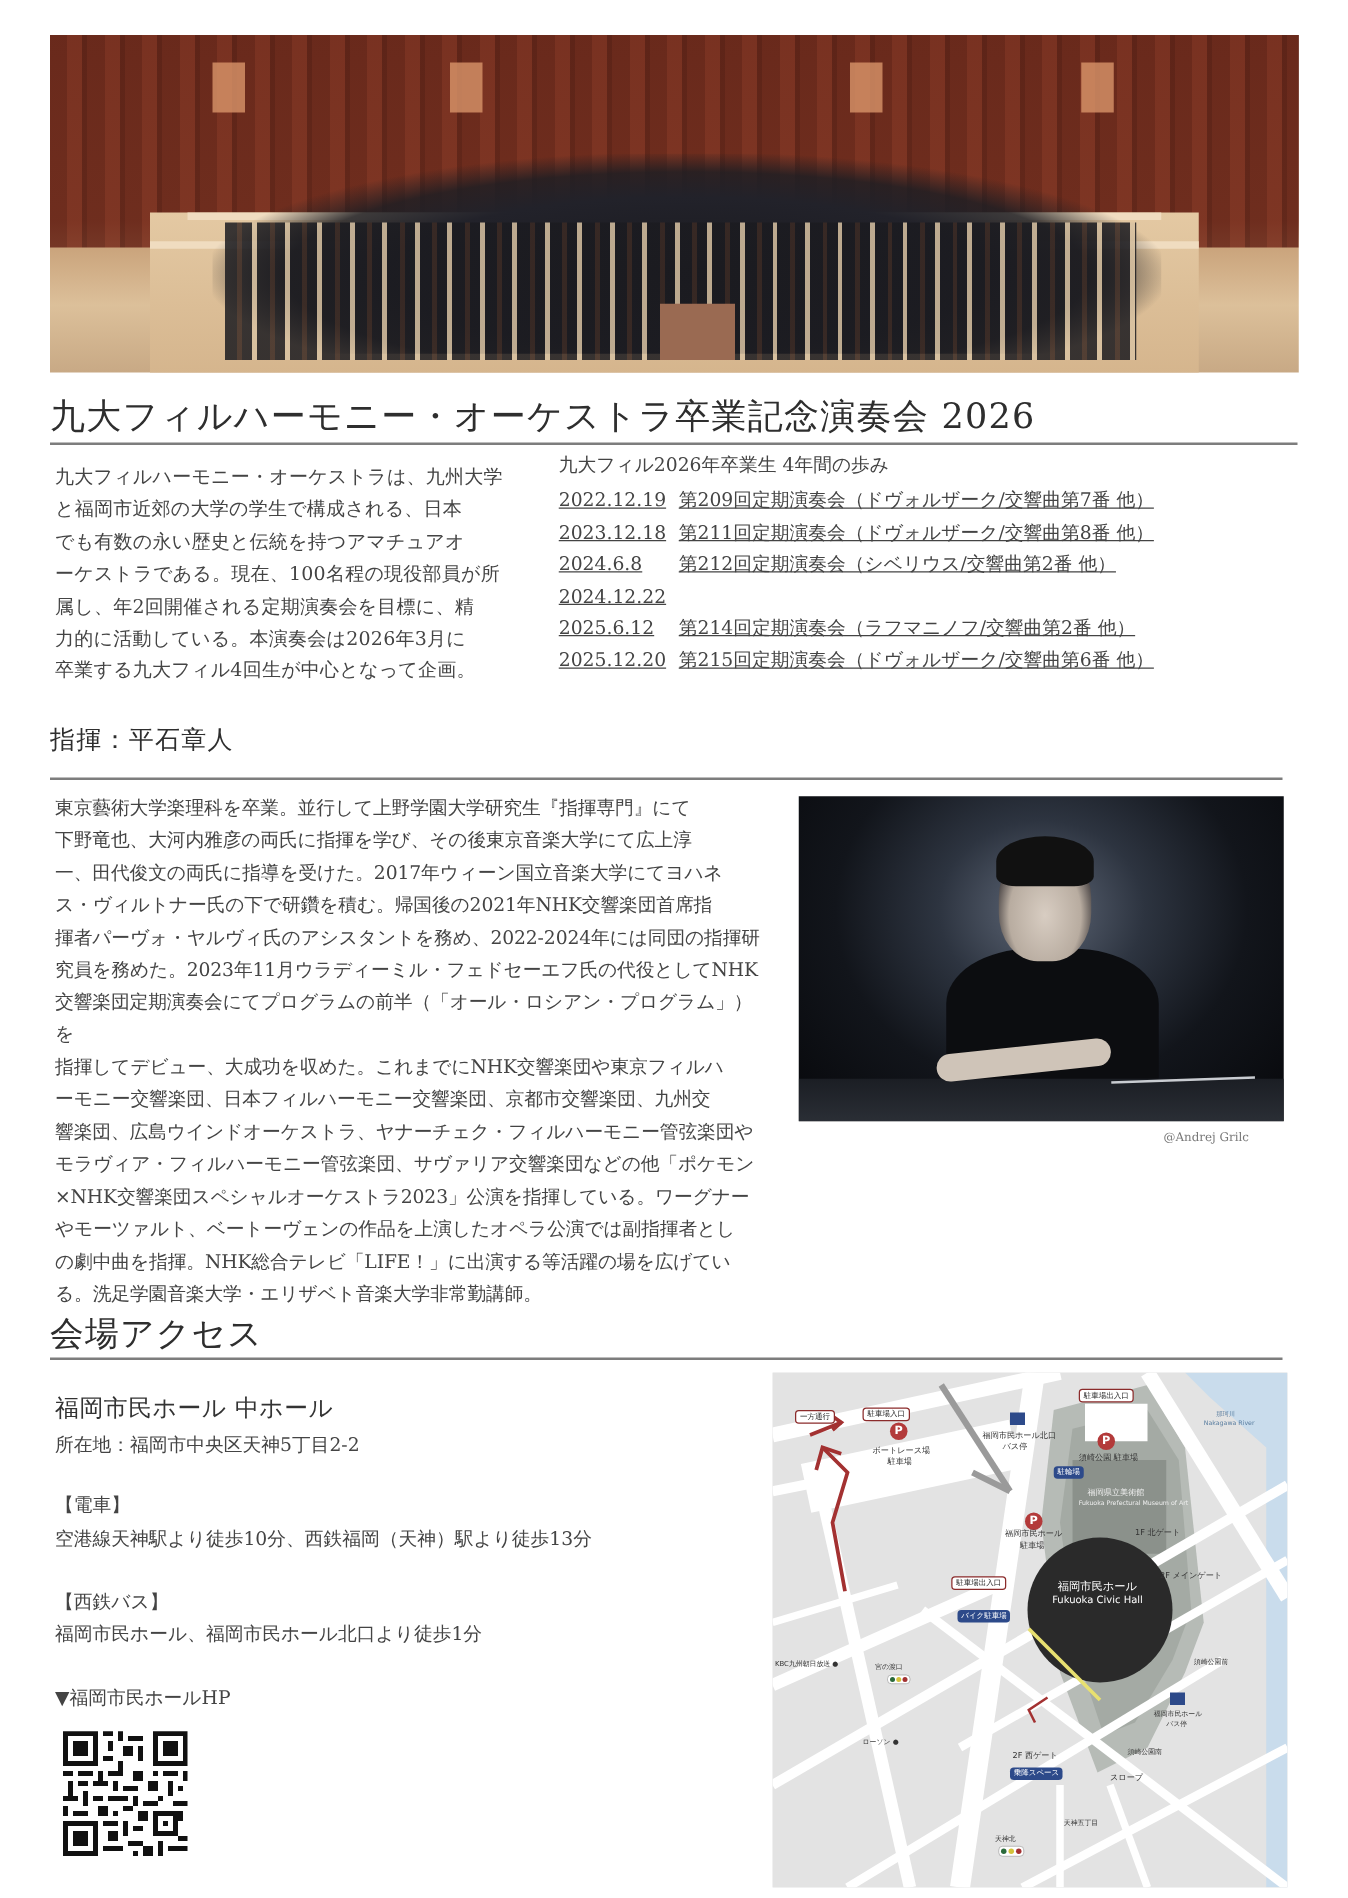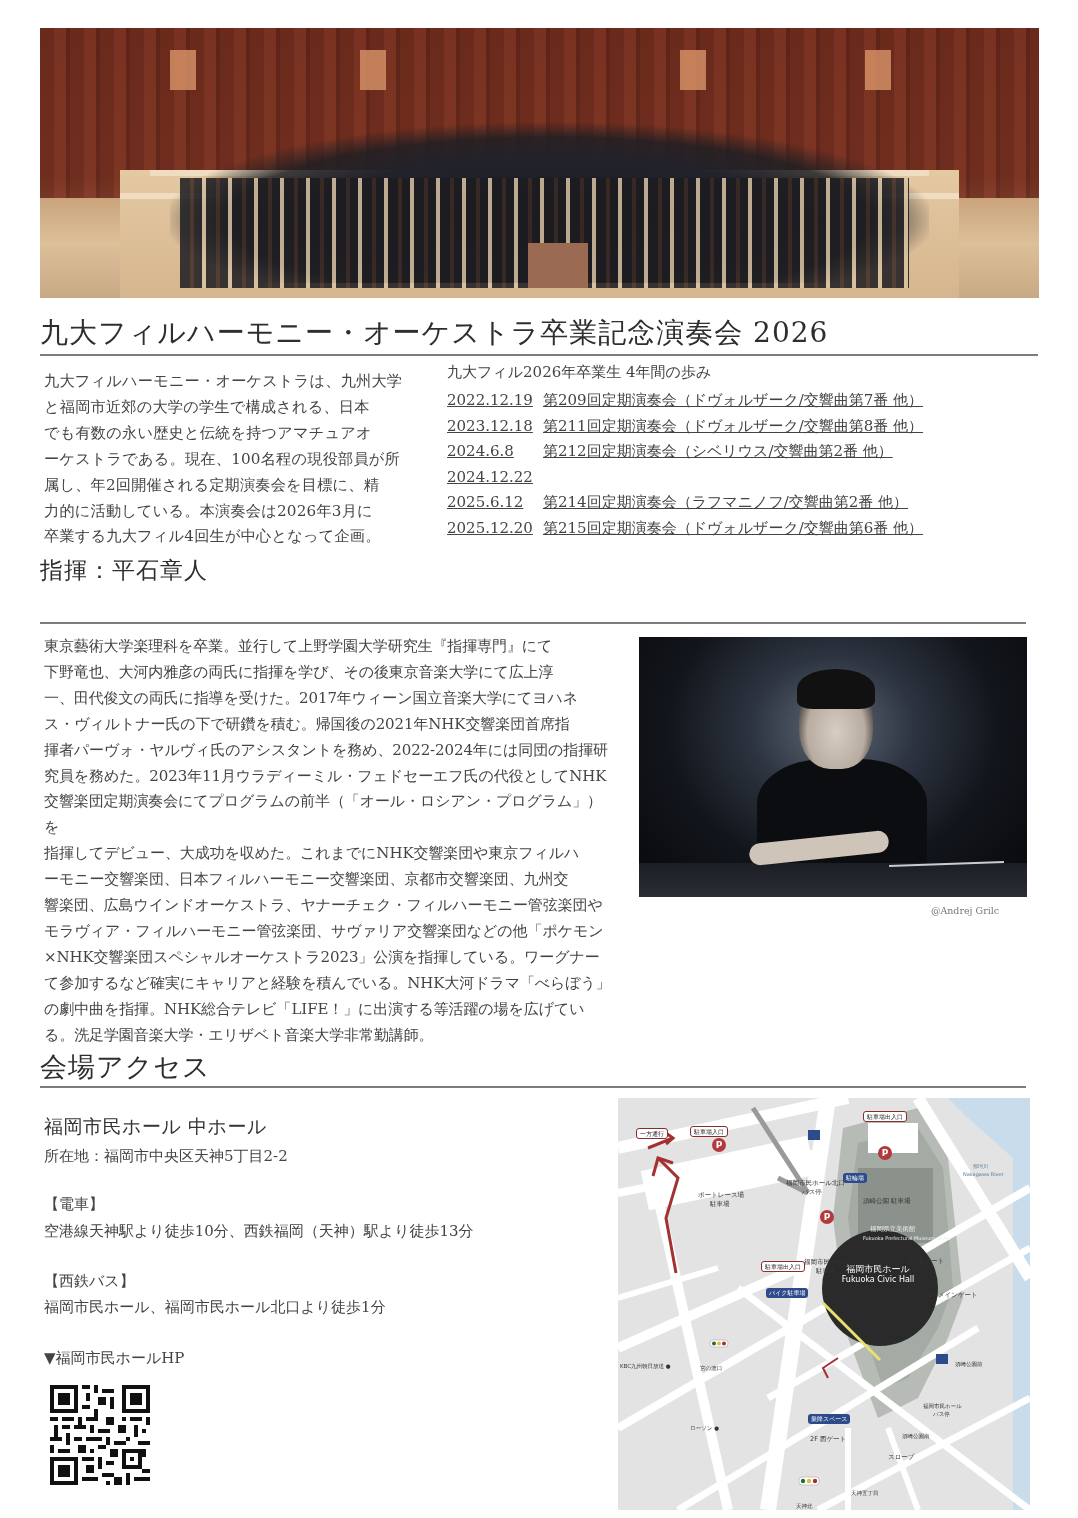--- a/index.html
+++ b/index.html
@@ -46,21 +46,21 @@
     .credit { left: 900px; top: 905px; width: 130px; text-align: center; font-size: 9.5px; color: #777; font-family: "DejaVu Serif", serif; }
 
     .venue-name { left: 44px; top: 1114px; font-size: 19px; color: #333; white-space: nowrap; letter-spacing: 0.5px; }
     .access-line { font-size: 15px; color: #444; white-space: nowrap; left: 44px; }
 
     .qr { left: 50px; top: 1385px; width: 100px; height: 100px; background: #fff; }
     .qr svg { display: block; }
 
     .map { left: 618px; top: 1098px; width: 412px; height: 412px; background: #e6e6e6; overflow: hidden; }
     .map svg { display: block; }
-    .map .lbl { position: absolute; font-family: "DejaVu Sans", "Liberation Sans", sans-serif; font-size: 6.5px; color: #333; white-space: nowrap; margin-top: 35px; }
+    .map .lbl { position: absolute; font-family: "DejaVu Sans", "Liberation Sans", sans-serif; font-size: 6.5px; color: #333; white-space: nowrap; }
     .map .tag { position: absolute; font-family: "DejaVu Sans", sans-serif; font-size: 6px; padding: 0 3px; border: 1px solid #8b2b2b; border-radius: 3px; background: #fff; color: #222; white-space: nowrap; line-height: 9px; }
     .map .btag { position: absolute; font-family: "DejaVu Sans", sans-serif; font-size: 6px; padding: 0 3px; border-radius: 3px; background: #2d4a8a; color: #fff; white-space: nowrap; line-height: 10px; }
     .map .hall { position: absolute; font-family: "DejaVu Sans", sans-serif; color: #fff; text-align: center; }
     .map .p { position: absolute; width: 14px; height: 14px; border-radius: 50%; background: #b33a3a; color: #fff; font-size: 9px; font-weight: bold; text-align: center; line-height: 14px; font-family: "DejaVu Sans", sans-serif; }
   </style>
 </head>
 <body>
 
 <div class="abs hero" aria-label="九大フィルハーモニー・オーケストラ 集合写真">
   <div class="wall"></div>
@@ -109,37 +109,37 @@
   <div class="hist-row">
       <span class="date">2025.6.12</span>
       <span>第214回定期演奏会（ラフマニノフ/交響曲第2番 他）</span>
     </div>
   <div class="hist-row">
       <span class="date">2025.12.20</span>
       <span>第215回定期演奏会（ドヴォルザーク/交響曲第6番 他）</span>
     </div>
 </div>
 
-<div class="abs h1" style="left:40px;top:555px;font-size:23px">指揮：平石章人</div>
+<div class="abs h1" style="left:40px;top:578px;font-size:20px">指揮：平石章人</div>
 <div class="abs rule" style="left:40px;top:622px;width:986px"></div>
 
 <div class="abs body-text bio">
   <div>東京藝術大学楽理科を卒業。並行して上野学園大学研究生『指揮専門』にて</div>
   <div>下野竜也、大河内雅彦の両氏に指揮を学び、その後東京音楽大学にて広上淳</div>
   <div>一、田代俊文の両氏に指導を受けた。2017年ウィーン国立音楽大学にてヨハネ</div>
   <div>ス・ヴィルトナー氏の下で研鑽を積む。帰国後の2021年NHK交響楽団首席指</div>
   <div>揮者パーヴォ・ヤルヴィ氏のアシスタントを務め、2022-2024年には同団の指揮研</div>
   <div>究員を務めた。2023年11月ウラディーミル・フェドセーエフ氏の代役としてNHK</div>
   <div>交響楽団定期演奏会にてプログラムの前半（「オール・ロシアン・プログラム」）を</div>
   <div>指揮してデビュー、大成功を収めた。これまでにNHK交響楽団や東京フィルハ</div>
   <div>ーモニー交響楽団、日本フィルハーモニー交響楽団、京都市交響楽団、九州交</div>
   <div>響楽団、広島ウインドオーケストラ、ヤナーチェク・フィルハーモニー管弦楽団や</div>
   <div>モラヴィア・フィルハーモニー管弦楽団、サヴァリア交響楽団などの他「ポケモン</div>
   <div>×NHK交響楽団スペシャルオーケストラ2023」公演を指揮している。ワーグナー</div>
-  <div>て参加するなど確実にキャリアと経験を積んでいる。NHK大河ドラマ「べらぼう」</div>
+  <div>やモーツァルト、ベートーヴェンの作品を上演したオペラ公演では副指揮者とし</div>
   <div>の劇中曲を指揮。NHK総合テレビ「LIFE！」に出演する等活躍の場を広げてい</div>
   <div>る。洗足学園音楽大学・エリザベト音楽大学非常勤講師。</div>
 </div>
 
 <div class="abs portrait">
   <div class="body"></div>
   <div class="head"></div>
   <div class="hair"></div>
   <div class="table"></div>
   <div class="arm"></div>

